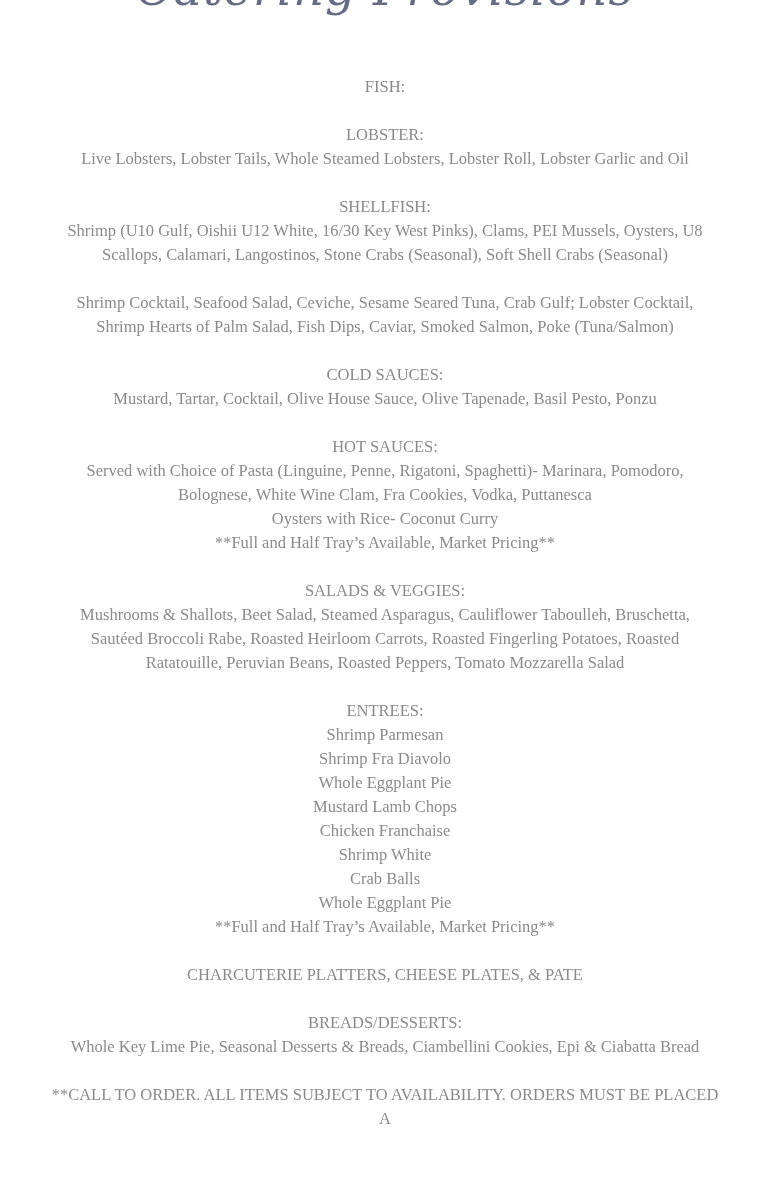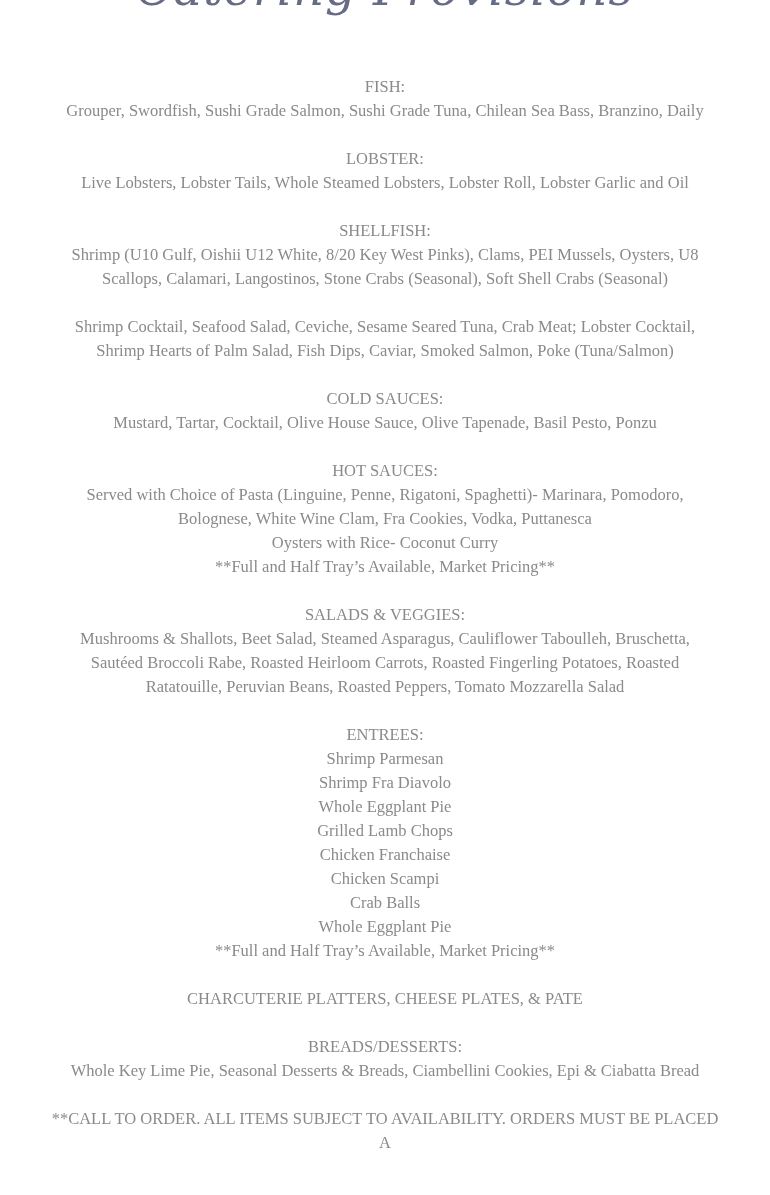--- a/index.html
+++ b/index.html
@@ -54,42 +54,41 @@
 </head>
 <body>
 
 <div class="title">Catering Provisions</div>
 
 <div class="content">
 
   <div class="section">
     <div class="heading">FISH:</div>
     <div class="text">
-      <span class="line">Grouper, Swordfish, Sushi Grade Salmon, Sushi Grade Tuna, Chilean Sea Bass, Branzino, Daily</span>
     </div>
   </div>
 
   <div class="section">
     <div class="heading">LOBSTER:</div>
     <div class="text">
       <span class="line">Live Lobsters, Lobster Tails, Whole Steamed Lobsters, Lobster Roll, Lobster Garlic and Oil</span>
     </div>
   </div>
 
   <div class="section">
     <div class="heading">SHELLFISH:</div>
     <div class="text">
-      <span class="line">Shrimp (U10 Gulf, Oishii U12 White, 8/20 Key West Pinks), Clams, PEI Mussels, Oysters, U8</span>
+      <span class="line">Shrimp (U10 Gulf, Oishii U12 White, 16/30 Key West Pinks), Clams, PEI Mussels, Oysters, U8</span>
       <span class="line">Scallops, Calamari, Langostinos, Stone Crabs (Seasonal), Soft Shell Crabs (Seasonal)</span>
     </div>
   </div>
 
   <div class="section">
     <div class="text">
-      <span class="line">Shrimp Cocktail, Seafood Salad, Ceviche, Sesame Seared Tuna, Crab Meat; Lobster Cocktail,</span>
+      <span class="line">Shrimp Cocktail, Seafood Salad, Ceviche, Sesame Seared Tuna, Crab Gulf; Lobster Cocktail,</span>
       <span class="line">Shrimp Hearts of Palm Salad, Fish Dips, Caviar, Smoked Salmon, Poke (Tuna/Salmon)</span>
     </div>
   </div>
 
   <div class="section">
     <div class="heading">COLD SAUCES:</div>
     <div class="text">
       <span class="line">Mustard, Tartar, Cocktail, Olive House Sauce, Olive Tapenade, Basil Pesto, Ponzu</span>
     </div>
   </div>
@@ -112,23 +111,23 @@
       <span class="line">Ratatouille, Peruvian Beans, Roasted Peppers, Tomato Mozzarella Salad</span>
     </div>
   </div>
 
   <div class="section">
     <div class="heading">ENTREES:</div>
     <div class="text">
       <span class="line">Shrimp Parmesan</span>
       <span class="line">Shrimp Fra Diavolo</span>
       <span class="line">Whole Eggplant Pie</span>
-      <span class="line">Grilled Lamb Chops</span>
+      <span class="line">Mustard Lamb Chops</span>
       <span class="line">Chicken Franchaise</span>
-      <span class="line">Chicken Scampi</span>
+      <span class="line">Shrimp White</span>
       <span class="line">Crab Balls</span>
       <span class="line">Whole Eggplant Pie</span>
       <span class="line">**Full and Half Tray’s Available, Market Pricing**</span>
     </div>
   </div>
 
   <div class="section">
     <div class="heading">CHARCUTERIE PLATTERS, CHEESE PLATES, &amp; PATE</div>
   </div>
 

